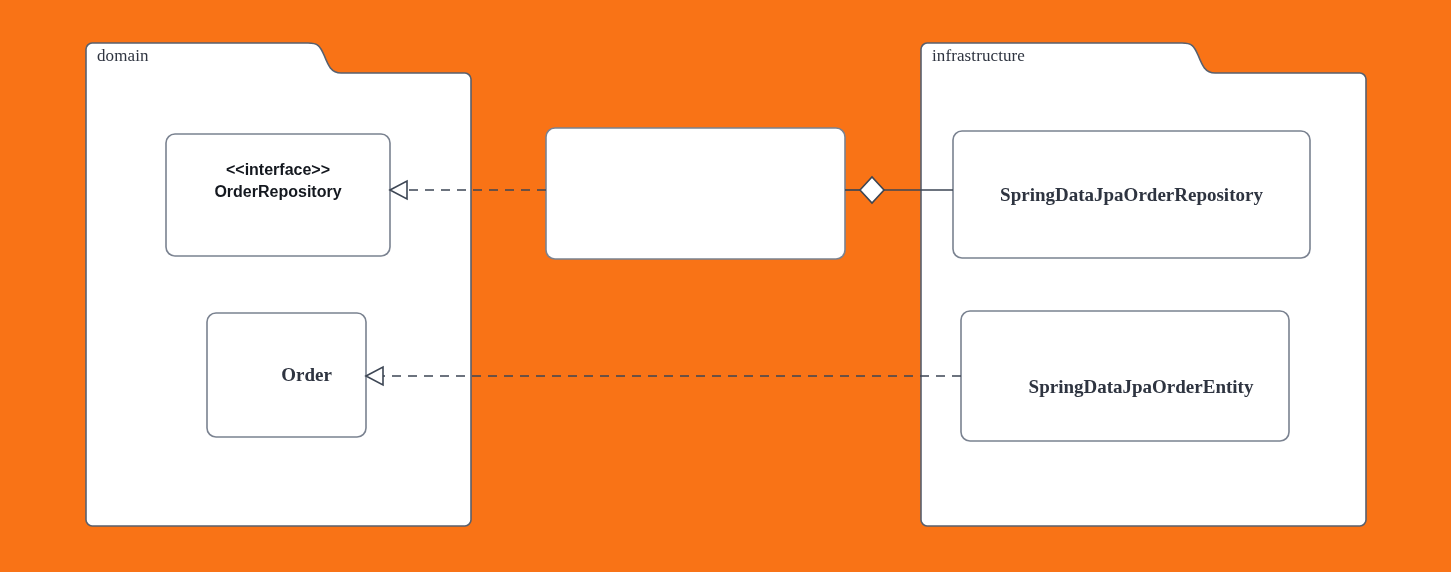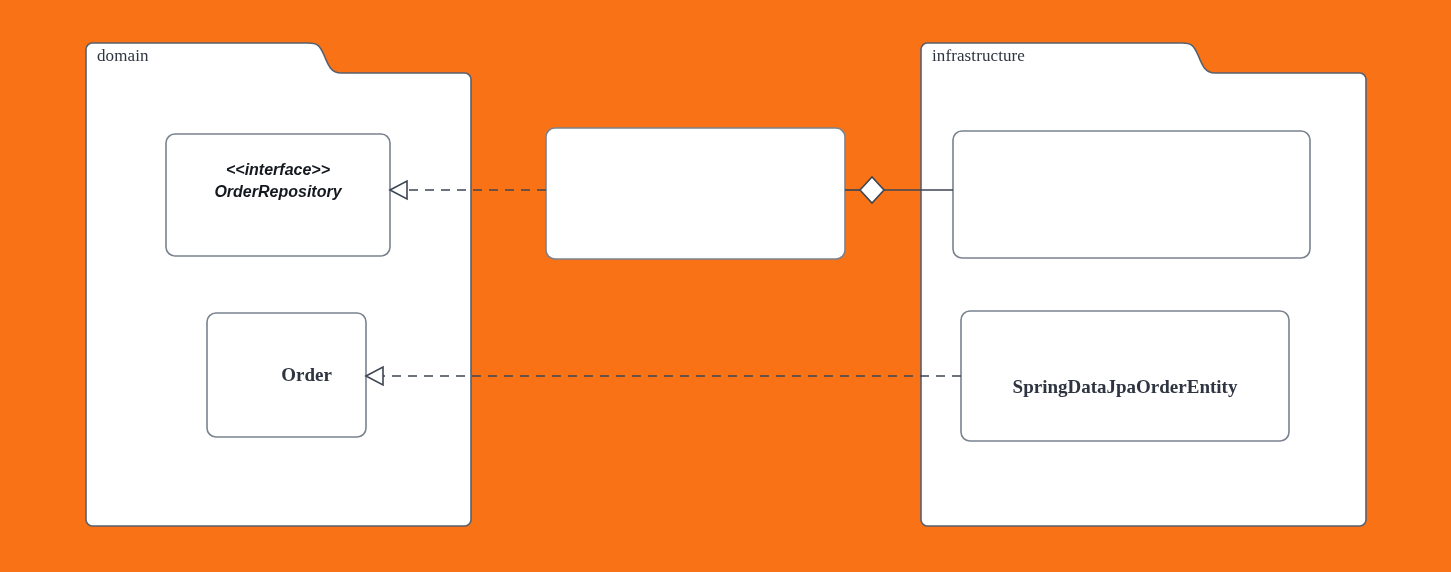--- a/index.html
+++ b/index.html
@@ -135,22 +135,23 @@
     <line class="edge-solid" x1="860" y1="190" x2="845" y2="190"></line>
 
     <line class="edge-dashed" x1="961" y1="376" x2="381" y2="376"></line>
     <polygon class="arrow-hollow" points="366,376 383,367 383,385"></polygon>
   </svg>
 
   <div class="pkg-label" style="left:97px; top:46px;">domain</div>
 
   <div class="pkg-label" style="left:932px; top:46px;">infrastructure</div>
 
-  <div class="class-label sans" style="left:166px; top:134px; width:224px; height:94px; white-space:pre-line;font-style:italic;">&lt;&lt;interface&gt;&gt;
+  <div class="class-label sans" style="left:166px; top:134px; width:224px; height:94px; white-space:pre-line;">&lt;&lt;interface&gt;&gt;
 OrderRepository</div>
 
   <div class="class-label" style="left:207px; top:313px; width:159px; height:124px; white-space:pre-line;padding-left:20px;">Order</div>
 
 
+  <div class="class-label" style="left:953px; top:131px; width:357px; height:127px; white-space:pre-line;">SpringDataJpaOrderRepository</div>
 
-  <div class="class-label" style="left:961px; top:311px; width:328px; height:151px; white-space:pre-line;">SpringDataJpaOrderEntity</div>
+  <div class="class-label" style="left:961px; top:311px; width:328px; height:151px; white-space:pre-line;padding-left:16px;">SpringDataJpaOrderEntity</div>
 
 </div>
 
 </body></html>

